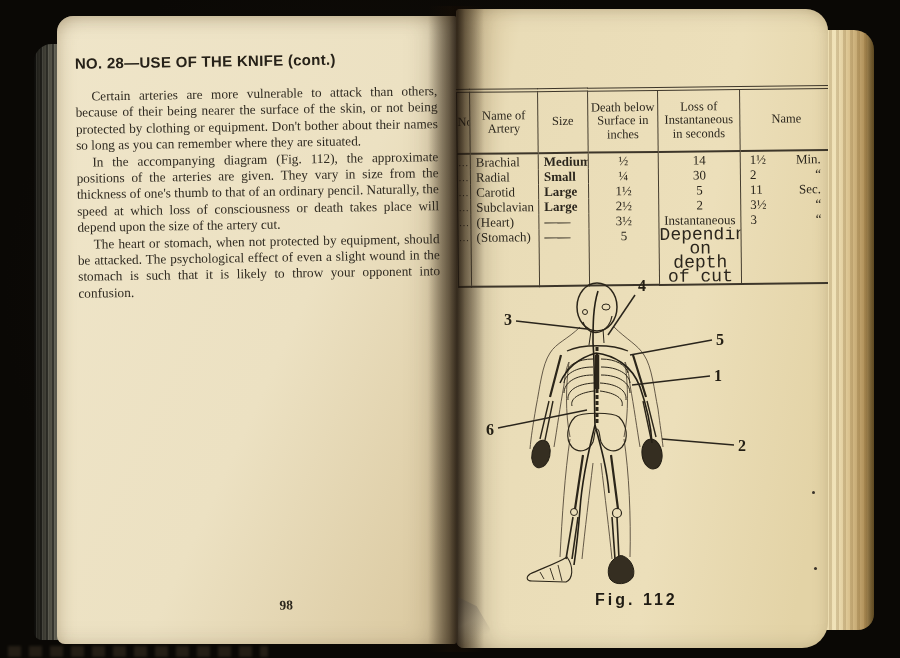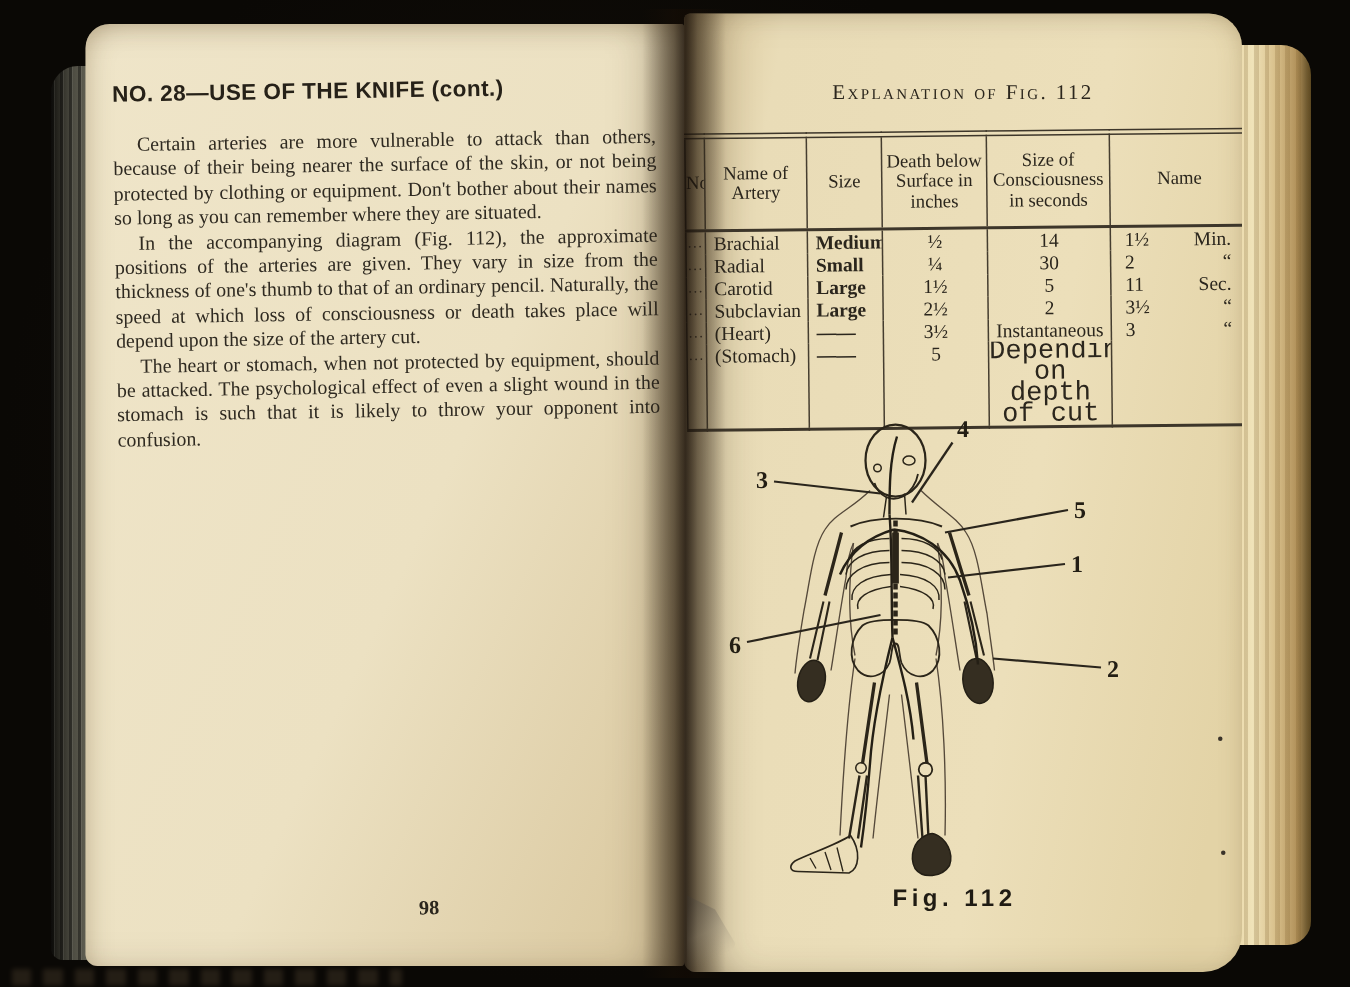--- a/index.html
+++ b/index.html
@@ -98,38 +98,37 @@
       <div class="lp-body">
         <p>Certain arteries are more vulnerable to attack than others, because of their being nearer the surface of the skin, or not being protected by clothing or equipment. Don't bother about their names so long as you can remember where they are situated.</p>
         <p>In the accompanying diagram (Fig. 112), the approximate positions of the arteries are given. They vary in size from the thickness of one's thumb to that of an ordinary pencil. Naturally, the speed at which loss of consciousness or death takes place will depend upon the size of the artery cut.</p>
         <p>The heart or stomach, when not protected by equipment, should be attacked. The psychological effect of even a slight wound in the stomach is such that it is likely to throw your opponent into confusion.</p>
       </div>
       <div class="lp-pagenum">98</div>
     </div>
   </div>
 
   <div class="page right-page">
-    <div class="rp-head">Explanation of Fig. 112</div>
 
     <table class="artery-table">
       <colgroup>
         <col class="no">
           <col class="name">
           <col class="size">
         <col class="depth">
           <col class="loss">
           <col class="death">
       </colgroup>
       <tbody>
           <tr class="hdr-row">
         <th class="th-no">No.</th>
         <th>Name of Artery</th>
         <th>Size</th>
         <th>Death below Surface in inches</th>
-        <th>Size of Consciousness in seconds</th>
+        <th>Loss of Instantaneous in seconds</th>
         <th>Name</th>
       </tr>
       <tr>
         <td class="c-no">...</td>
         <td class="c-name">Brachial</td>
         <td class="c-size">Medium</td>
         <td class="c-depth">½</td>
         <td class="c-loss">14</td>
         <td class="c-death">
               <div class="death-wrap">

